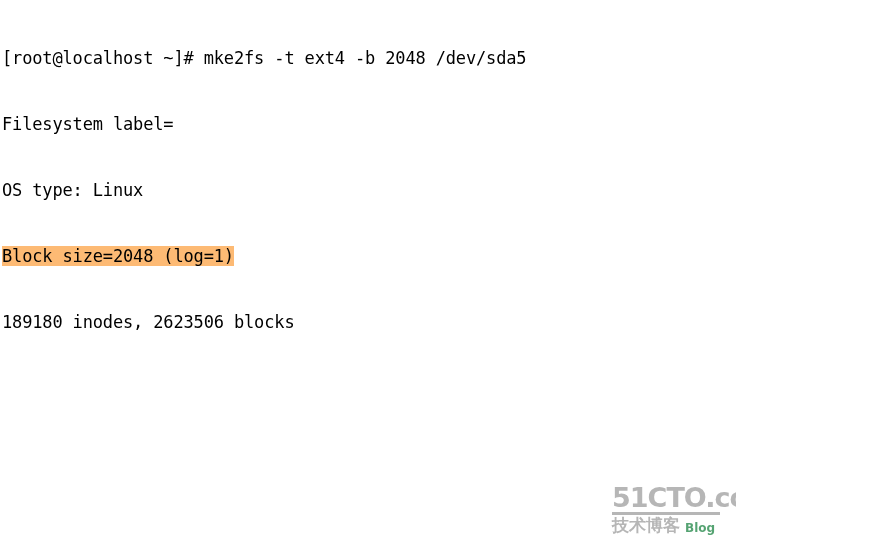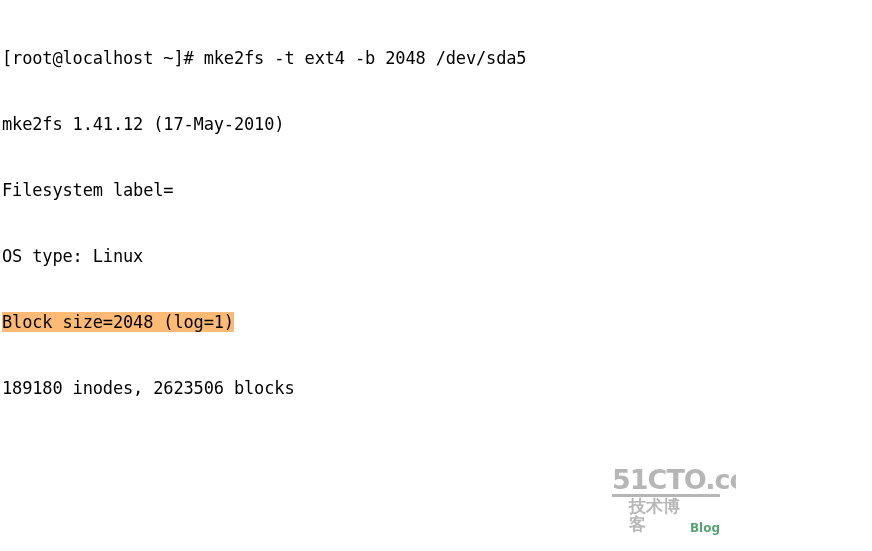--- a/index.html
+++ b/index.html
@@ -62,44 +62,42 @@
     padding-bottom: 1px;
   }
   #watermark .wm-bot {
     display: flex;
     align-items: flex-end;
     justify-content: flex-start;
     gap: 5px;
     margin-top: 2px;
   }
   #watermark .wm-cn {
-    font-family: Liberation Mono, monospace;
+    font-family: Liberation Serif, serif;
     font-size: 17px;
     font-weight: bold;
     color: #9a9a9a;
     line-height: 18px;
     letter-spacing: 0px;
-    margin-left: 17px;
   }
   #watermark .wm-blog {
     font-family: "DejaVu Sans", "Liberation Sans", sans-serif;
     font-size: 12px;
     font-weight: bold;
     color: #15803d;
     line-height: 14px;
   }
 </style>
 </head>
 <body>
 
 <div id="terminal">
 
   <div id="console">
     <span class="line">[root@localhost ~]# mke2fs -t ext4 -b 2048 /dev/sda5</span>
-    <span class="line">mke2fs 1.41.12 (17-May-2010)</span>
     <span class="line">Filesystem label=</span>
     <span class="line">OS type: Linux</span>
     <span class="line"><span class="hl">Block size=2048 (log=1)</span></span>
     <span class="line">189180 inodes, 2623506 blocks</span>
     
     
     
     
     
     

